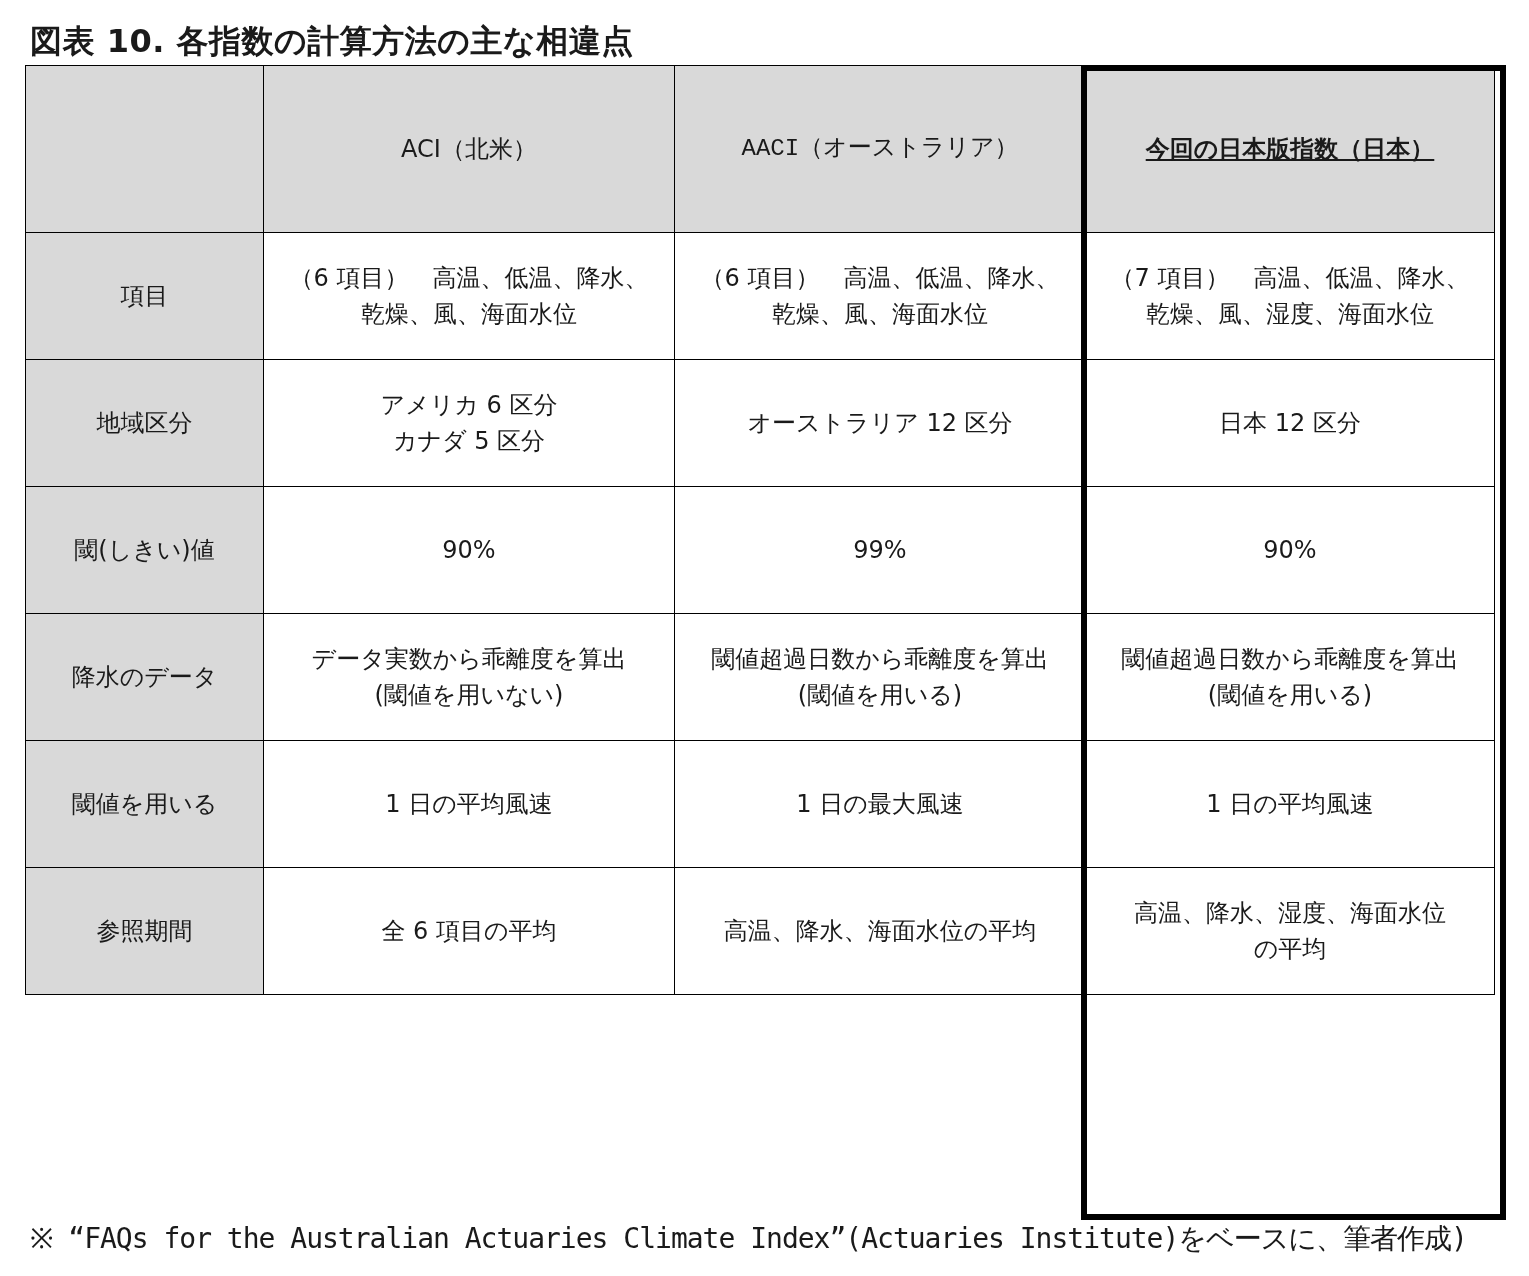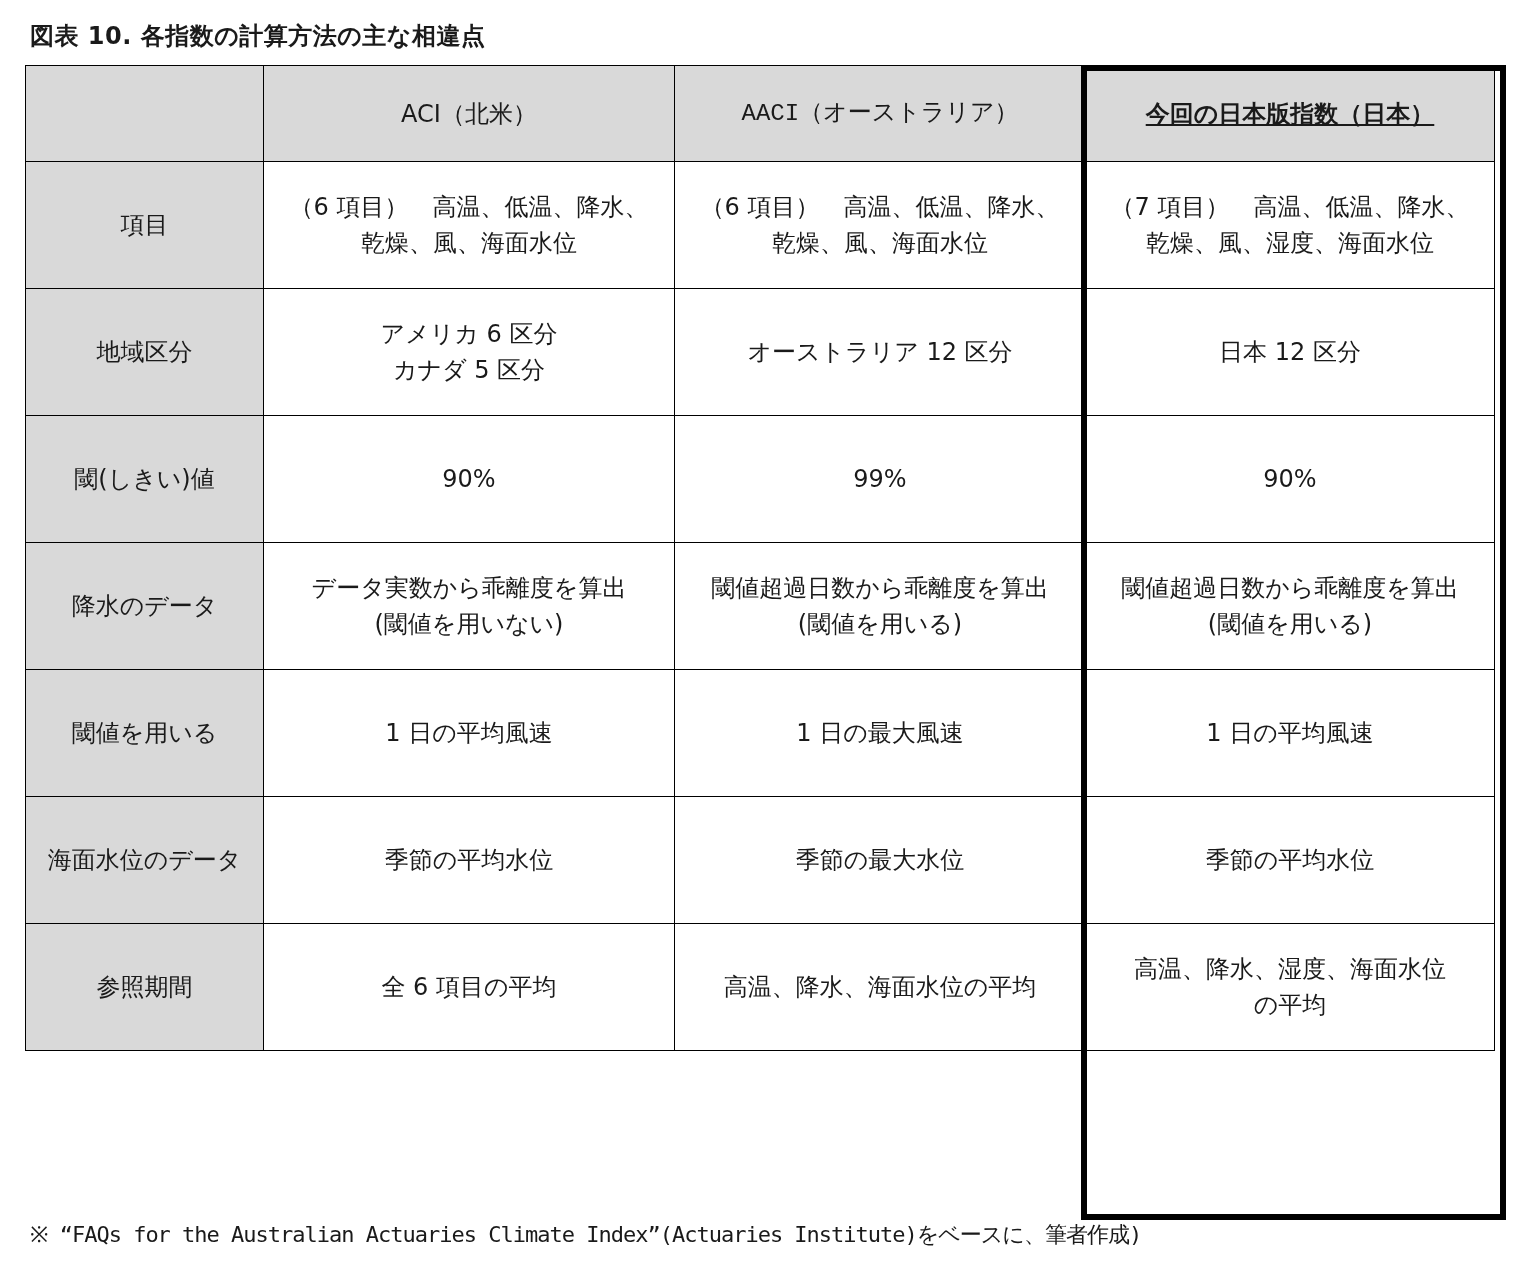--- a/index.html
+++ b/index.html
@@ -1,28 +1,28 @@
 <!DOCTYPE html>
 <html><head>
 <meta charset="utf-8">
 <style>
   html, body { margin: 0; padding: 0; background: #ffffff; }
   body { width: 1529px; height: 1276px; position: relative; overflow: hidden;
          font-family: "DejaVu Sans", sans-serif; color: #1a1a1a; }
-  .title { position: absolute; left: 30px; top: 20px; font-size: 24px; font-weight: bold; letter-spacing: 0.5px; }
+  .title { position: absolute; left: 30px; top: 20px; font-size: 32px; font-weight: bold; letter-spacing: 0.5px; }
   .tbl { position: absolute; left: 25px; top: 65px; border-collapse: collapse; table-layout: fixed; }
   .tbl td { border: 1px solid #000; text-align: center; vertical-align: middle; font-size: 24px; line-height: 36px; padding: 0; }
   .tbl tr { height: 127px; }
-  .tbl tr.hdr { height: 96px; }
+  .tbl tr.hdr { height: 167px; }
   .label { background: #d9d9d9; margin-top: 27px; }
   .hdr td { background: #d9d9d9; }
   .c0 { width: 237px; } .c1 { width: 410px; } .c2 { width: 410px; font-family: Liberation Mono, monospace; } .c3 { width: 408px; text-decoration: underline; }
   .hl { font-weight: bold; }
   .box { position: absolute; left: 1081px; top: 65px; width: 413px; height: 1143px; border: 6px solid #000; pointer-events: none; }
-  .note { position: absolute; left: 30px; top: 1218px; font-size: 22px; font-family: "DejaVu Sans Mono", monospace; letter-spacing: -1px; }
+  .note { position: absolute; left: 30px; top: 1218px; font-size: 28px; font-family: "DejaVu Sans Mono", monospace; letter-spacing: -1px; }
 </style>
 </head>
 <body>
 
 <div class="title">図表 10.  各指数の計算方法の主な相違点</div>
 
 <table class="tbl">
   <tbody>
       <tr class="hdr">
     <td class="c0"></td>
@@ -61,26 +61,20 @@
     <td style="white-space:pre-line">閾値超過日数から乖離度を算出
 (閾値を用いる)</td>
   </tr>
   <tr>
     <td class="label">閾値を用いる</td>
     <td>1 日の平均風速</td>
     <td>1 日の最大風速</td>
     <td>1 日の平均風速</td>
   </tr>
   <tr>
-    <td class="label">海面水位のデータ</td>
-    <td>季節の平均水位</td>
-    <td>季節の最大水位</td>
-    <td>季節の平均水位</td>
-  </tr>
-  <tr>
     <td class="label">参照期間</td>
     <td>全 6 項目の平均</td>
     <td>高温、降水、海面水位の平均</td>
     <td style="white-space:pre-line">高温、降水、湿度、海面水位
 の平均</td>
   </tr>
 </tbody>
   </table>
 
 <div class="box"></div>

